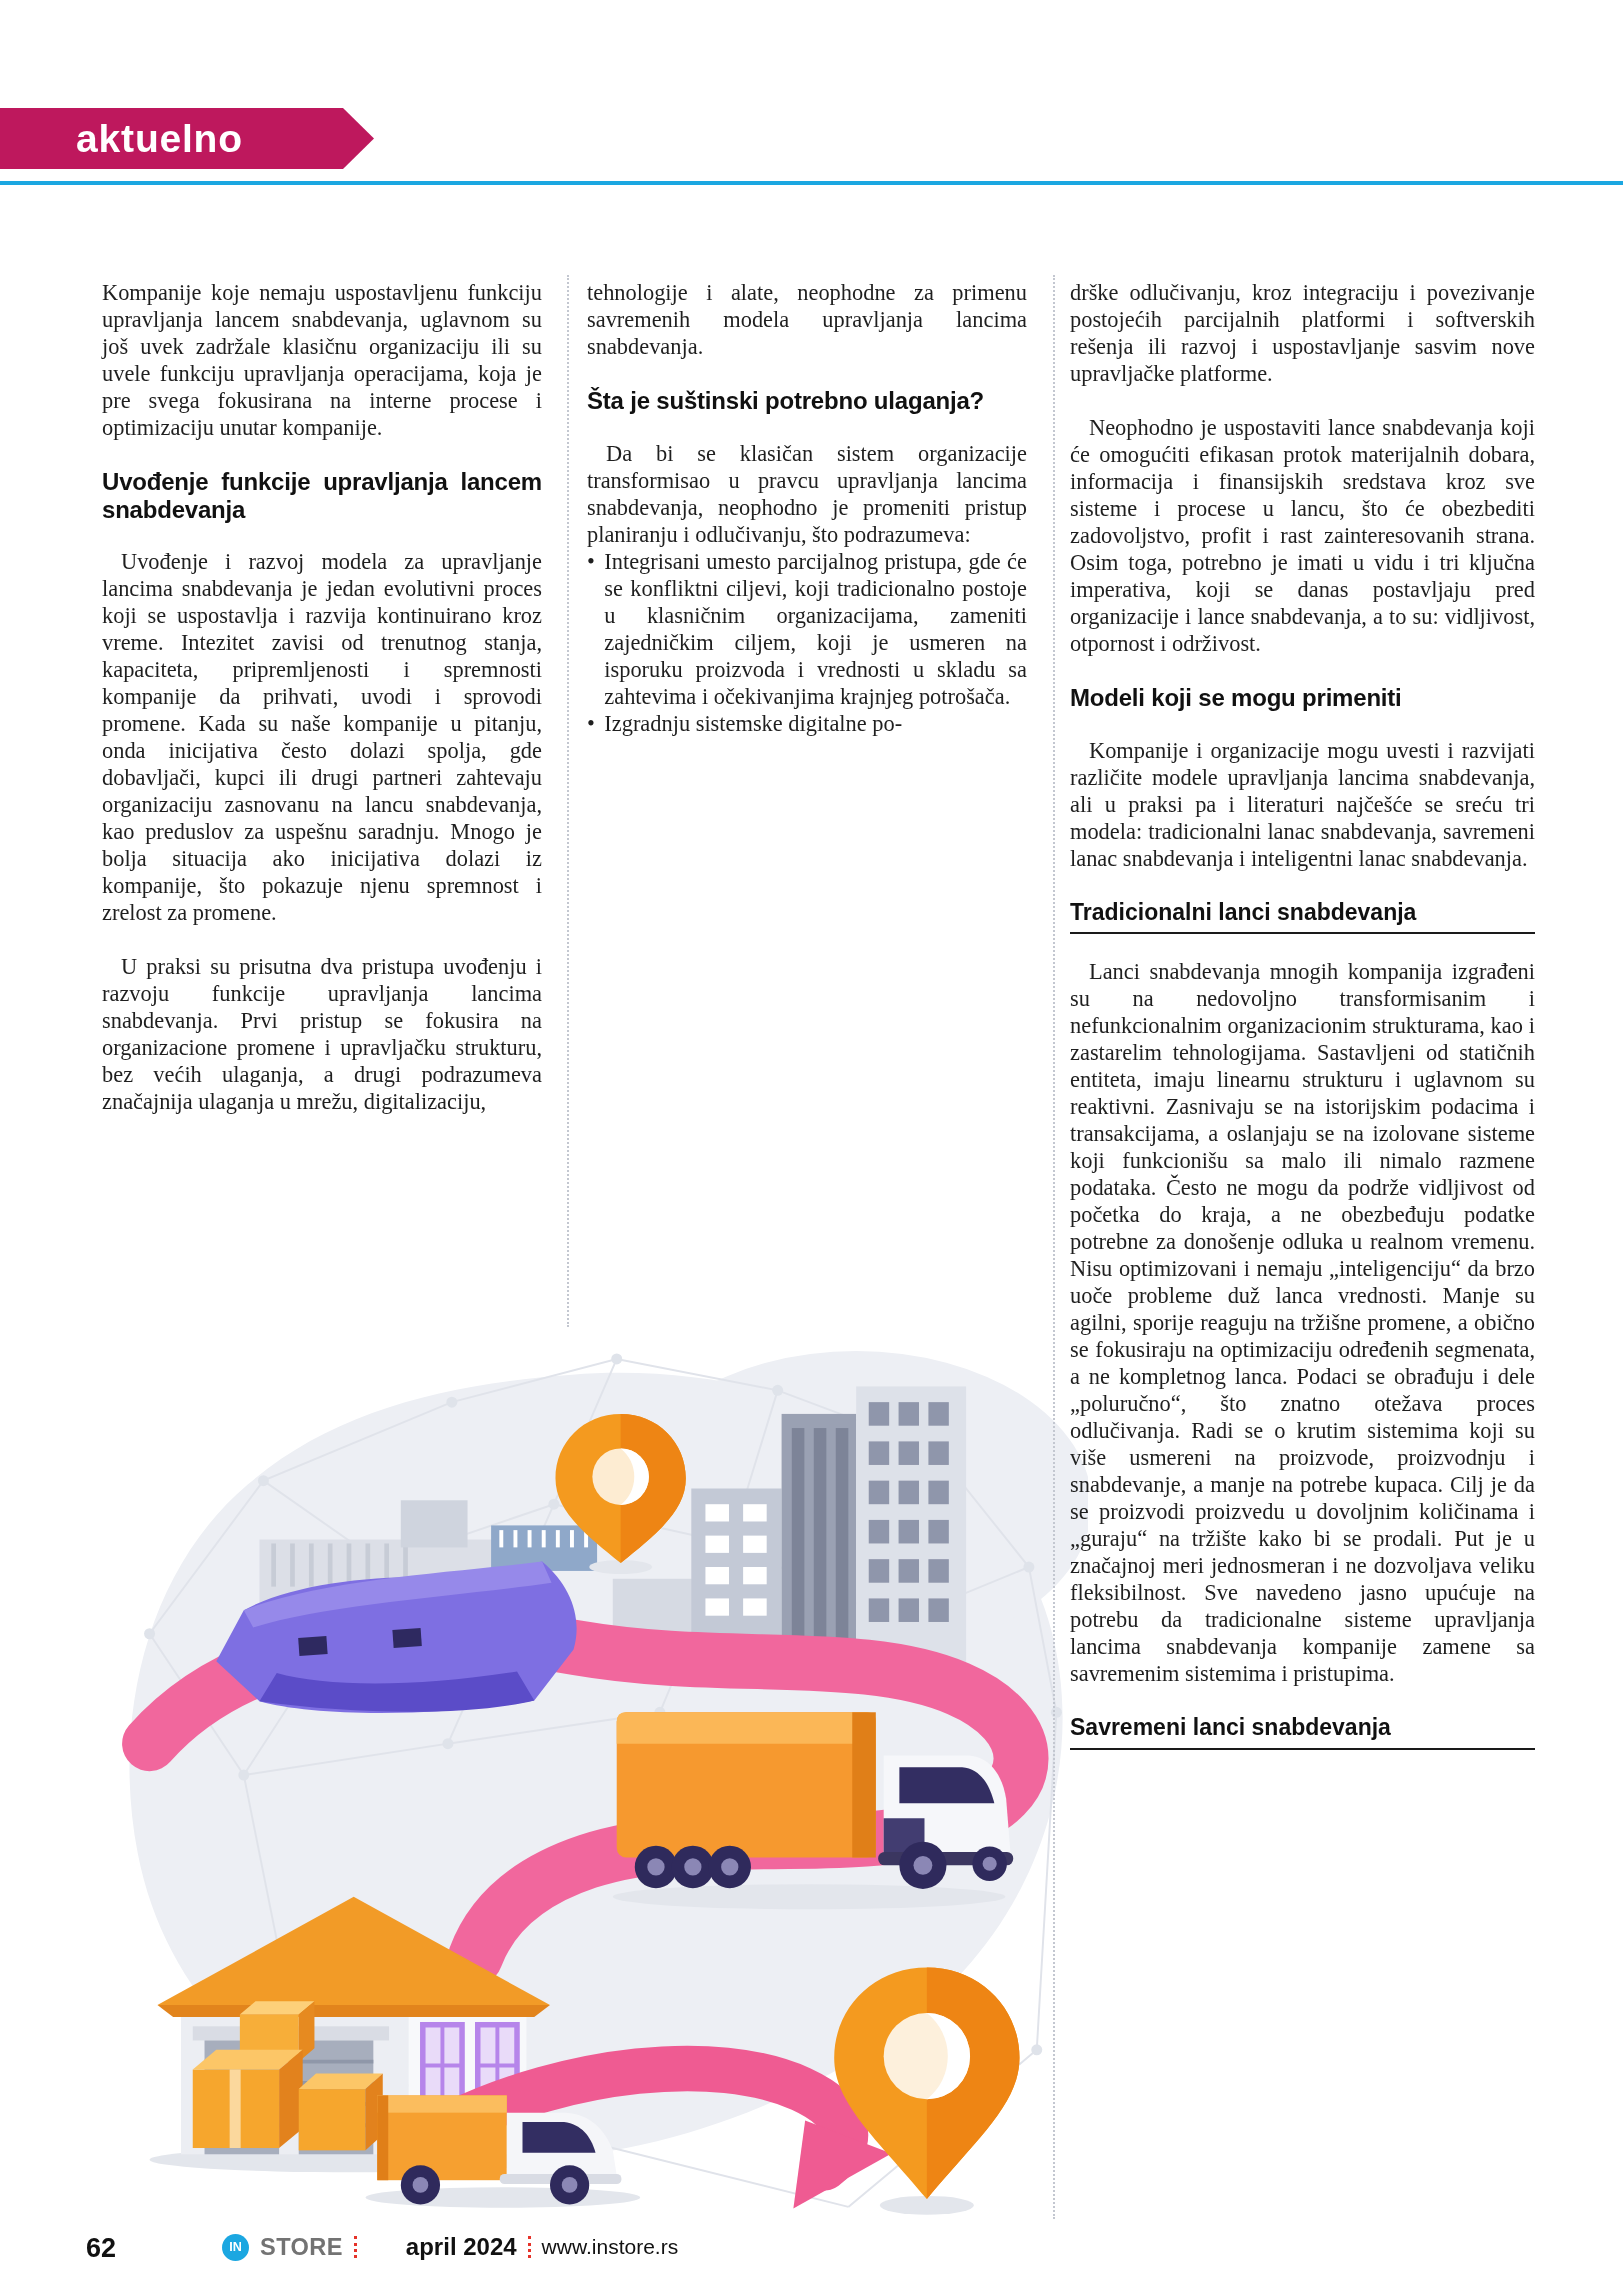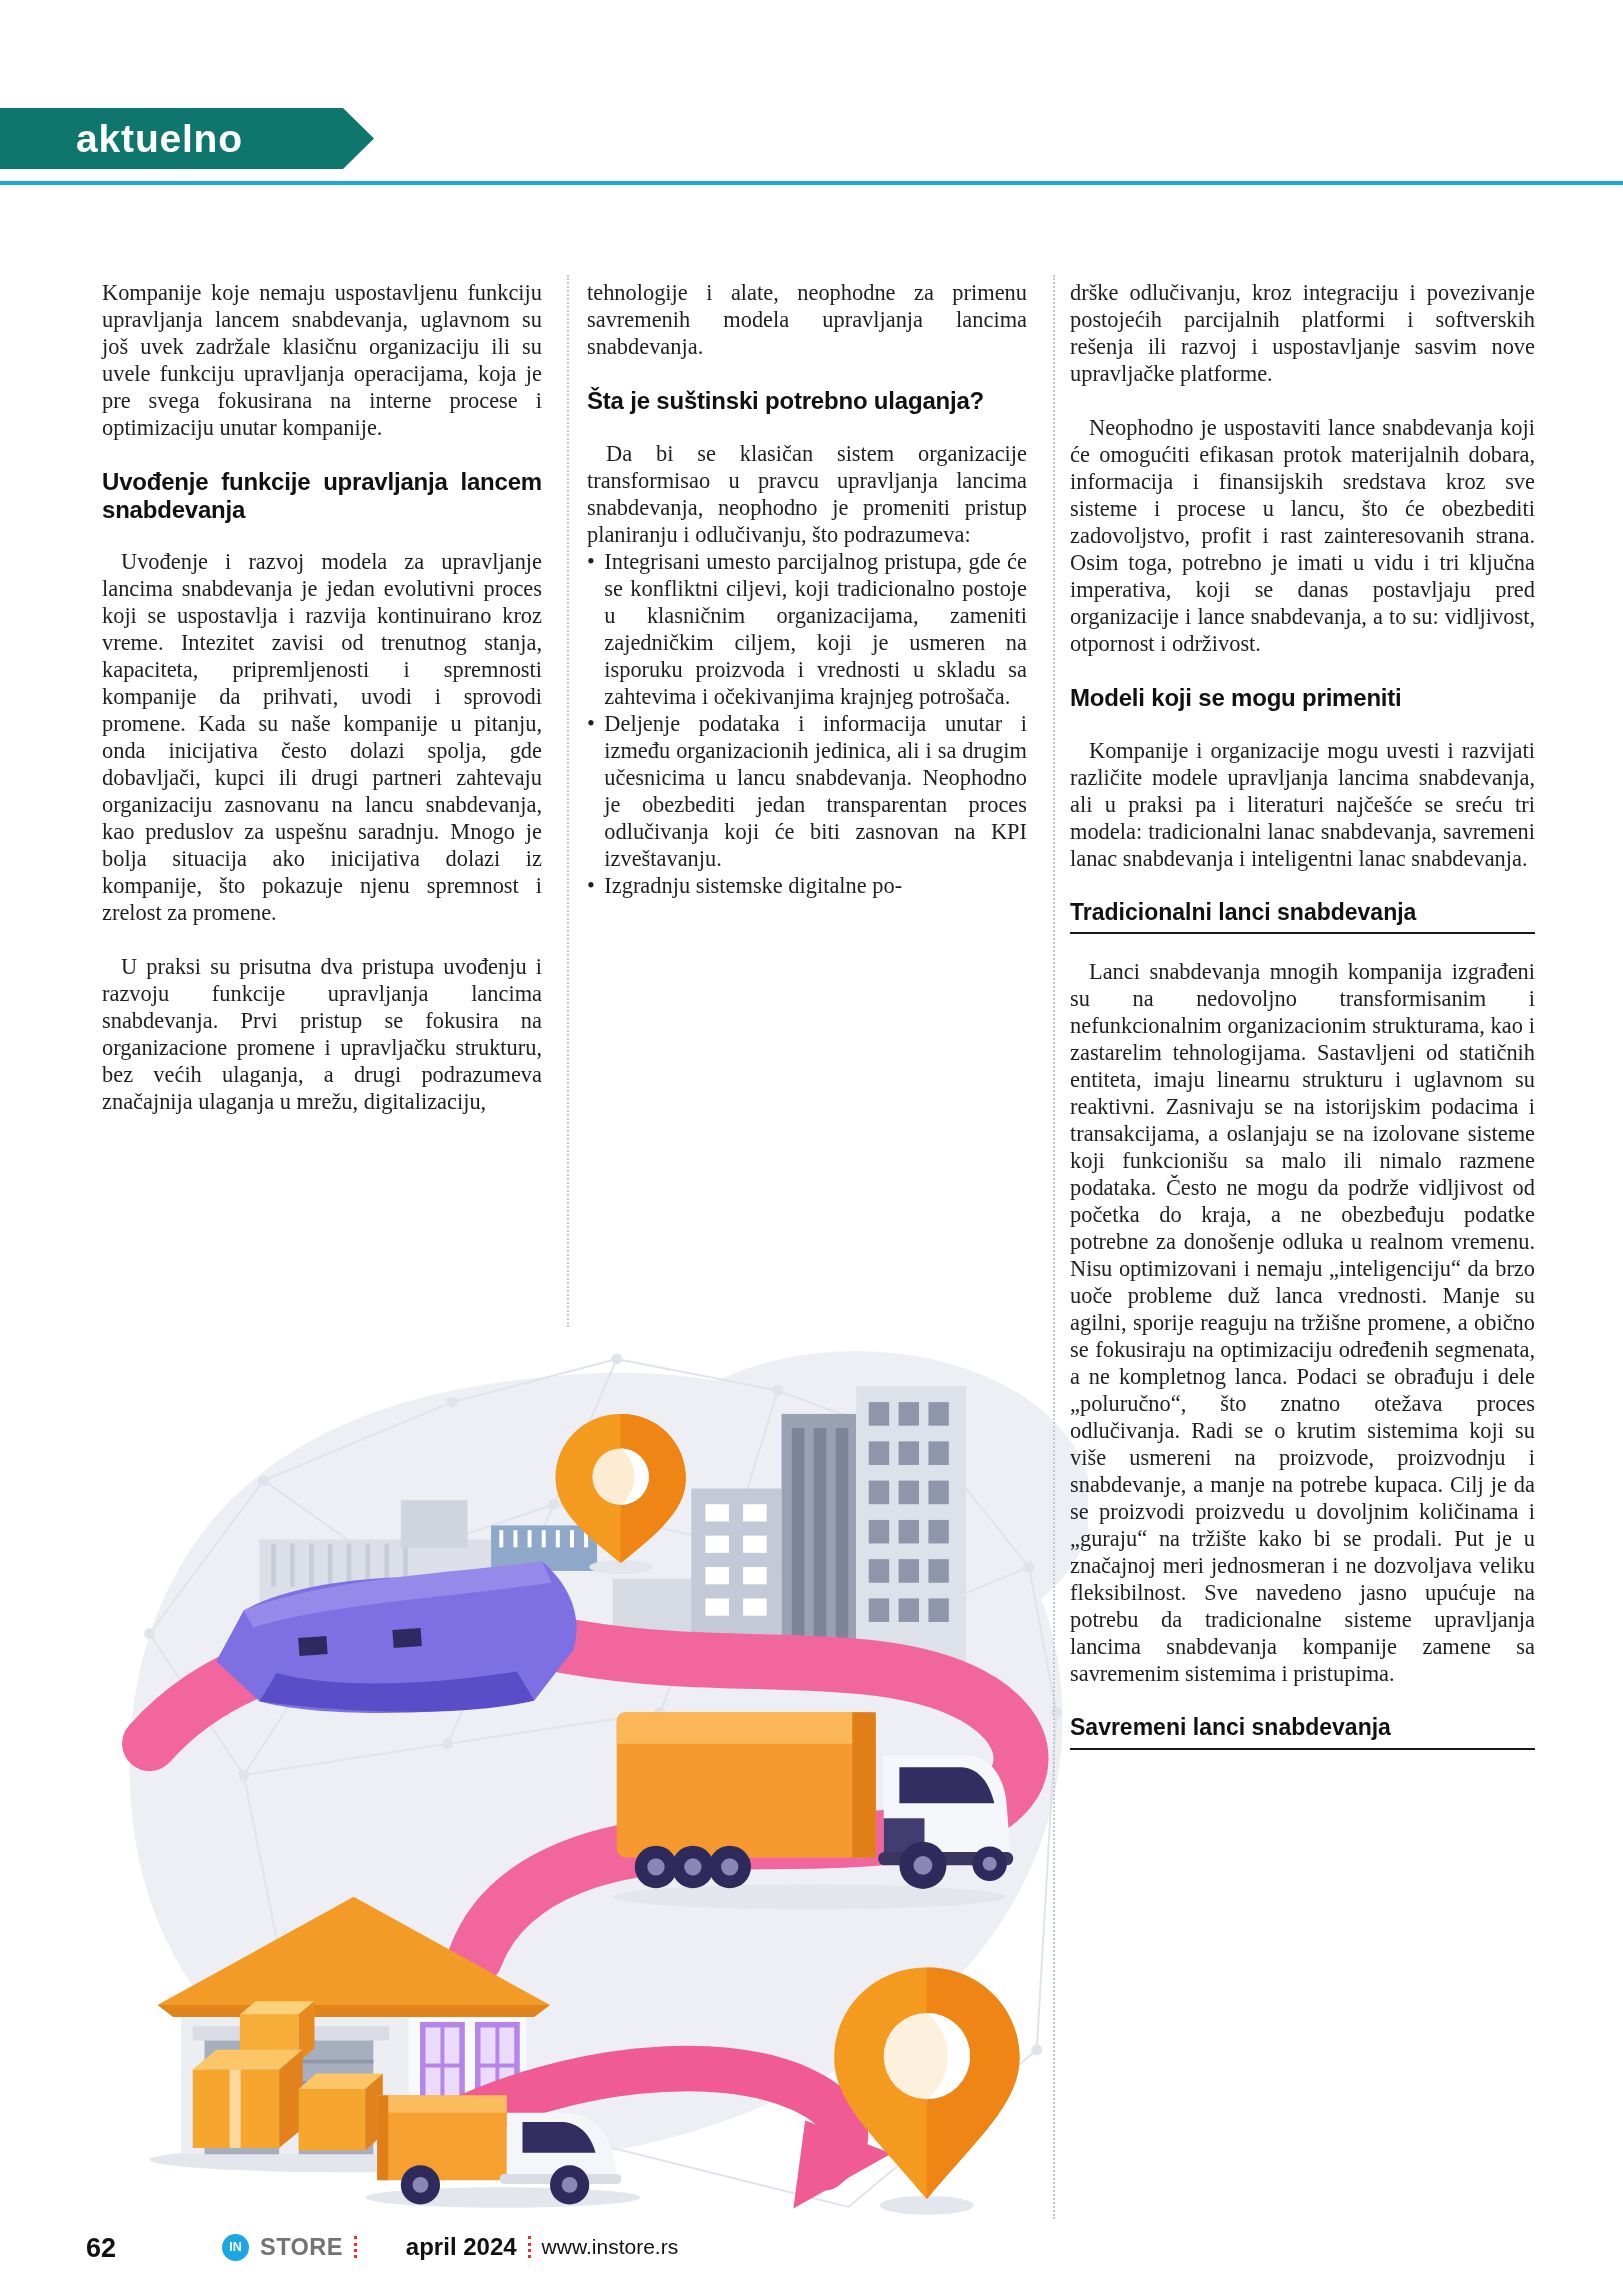--- a/index.html
+++ b/index.html
@@ -1,21 +1,21 @@
 <!DOCTYPE html>
 <html style="font-size:12.6px"><head>
 <meta charset="utf-8">
 <style>
   html,body{margin:0;padding:0;background:#ffffff;}
   body{position:relative;width:1623px;height:2295px;overflow:hidden;
        font-family:"Liberation Serif",serif;color:#1f1f1f;}
 
   
   .banner{position:absolute;left:0;top:108px;width:374px;height:61px;
-          background:#0f766e;
+          background:#be185d;
           clip-path:polygon(0 0,343px 0,374px 50%,343px 100%,0 100%);
           display:flex;align-items:center;justify-content:center;z-index:4;}
   .banner span{font-family:"Liberation Sans",sans-serif;font-weight:700;
                font-size:39px;color:#ffffff;letter-spacing:0.8px;padding-right:55px;}
   .top-rule{position:absolute;left:0;top:181px;width:100%;height:3.9px;
             background:#1ba7e1;z-index:4;}
 
   
   .col{position:absolute;top:279px;font-size:22.4px;line-height:27px;
        text-align:justify;z-index:2;}
@@ -73,21 +73,20 @@
   <p class="indent">Uvođenje i razvoj modela za upravljanje lancima snabdevanja je jedan evolutivni proces koji se uspostavlja i razvija kontinuirano kroz vreme. Intezitet zavisi od trenutnog stanja, kapaciteta, pripremljenosti i spremnosti kompanije da prihvati, uvodi i sprovodi promene. Kada su naše kompanije u pitanju, onda inicijativa često dolazi spolja, gde dobavljači, kupci ili drugi partneri zahtevaju organizaciju zasnovanu na lancu snabdevanja, kao preduslov za uspešnu saradnju. Mnogo je bolja situacija ako inicijativa dolazi iz kompanije, što pokazuje njenu spremnost i zrelost za promene.</p>
   <p class="indent">U praksi su prisutna dva pristupa uvođenju i razvoju funkcije upravljanja lancima snabdevanja. Prvi pristup se fokusira na organizacione promene i upravljačku strukturu, bez većih ulaganja, a drugi podrazumeva značajnija ulaganja u mrežu, digitalizaciju,</p>
 </div>
 
 <div class="col" id="col2">
   <p>tehnologije i alate, neophodne za primenu savremenih modela upravljanja lancima snabdevanja.</p>
   <h2 class="sans">Šta je suštinski potrebno ulaganja?</h2>
   <p class="indent nogap">Da bi se klasičan sistem organizacije transformisao u pravcu upravljanja lancima snabdevanja, neophodno je promeniti pristup planiranju i odlučivanju, što podrazumeva:</p>
   <div>
     <p class="bullet nogap">Integrisani umesto parcijalnog pristupa, gde će se konfliktni ciljevi, koji tradicionalno postoje u klasničnim organizacijama, zameniti zajedničkim ciljem, koji je usmeren na isporuku proizvoda i vrednosti u skladu sa zahtevima i očekivanjima krajnjeg potrošača.</p>
-    <p class="bullet nogap">Deljenje podataka i informacija unutar i između organizacionih jedinica, ali i sa drugim učesnicima u lancu snabdevanja. Neophodno je obezbediti jedan transparentan proces odlučivanja koji će biti zasnovan na KPI izveštavanju.</p>
     <p class="bullet nogap">Izgradnju sistemske digitalne po-</p>
   </div>
 </div>
 
 <div class="col" id="col3">
   <p>drške odlučivanju, kroz integraciju i povezivanje postojećih parcijalnih platformi i softverskih rešenja ili razvoj i uspostavljanje sasvim nove upravljačke platforme.</p>
   <p class="indent">Neophodno je uspostaviti lance snabdevanja koji će omogućiti efikasan protok materijalnih dobara, informacija i finansijskih sredstava kroz sve sisteme i procese u lancu, što će obezbediti zadovoljstvo, profit i rast zainteresovanih strana. Osim toga, potrebno je imati u vidu i tri ključna imperativa, koji se danas postavljaju pred organizacije i lance snabdevanja, a to su: vidljivost, otpornost i održivost.</p>
   <h2 class="sans">Modeli koji se mogu primeniti</h2>
   <p class="indent">Kompanije i organizacije mogu uvesti i razvijati različite modele upravljanja lancima snabdevanja, ali u praksi pa i literaturi najčešće se sreću tri modela: tradicionalni lanac snabdevanja, savremeni lanac snabdevanja i inteligentni lanac snabdevanja.</p>
   <h3 class="underlined">Tradicionalni lanci snabdevanja</h3>

